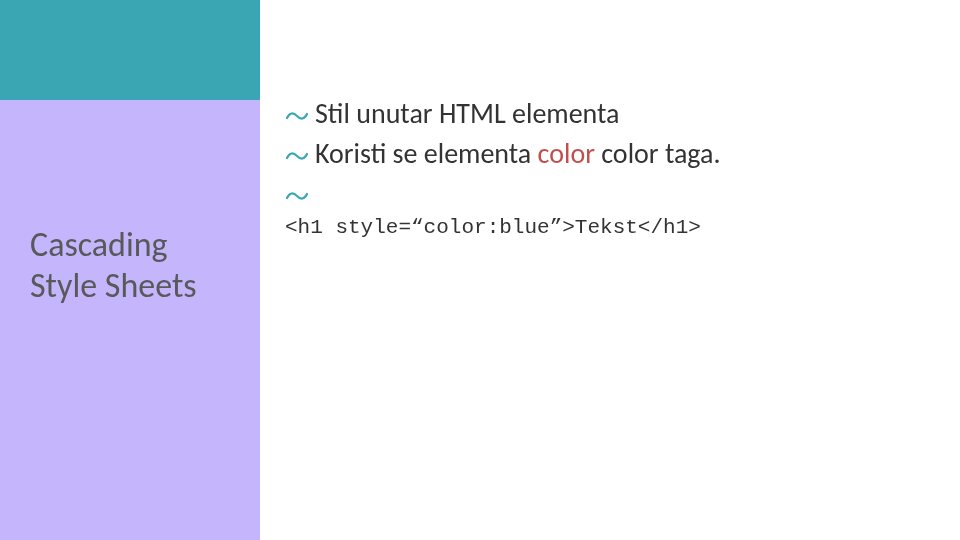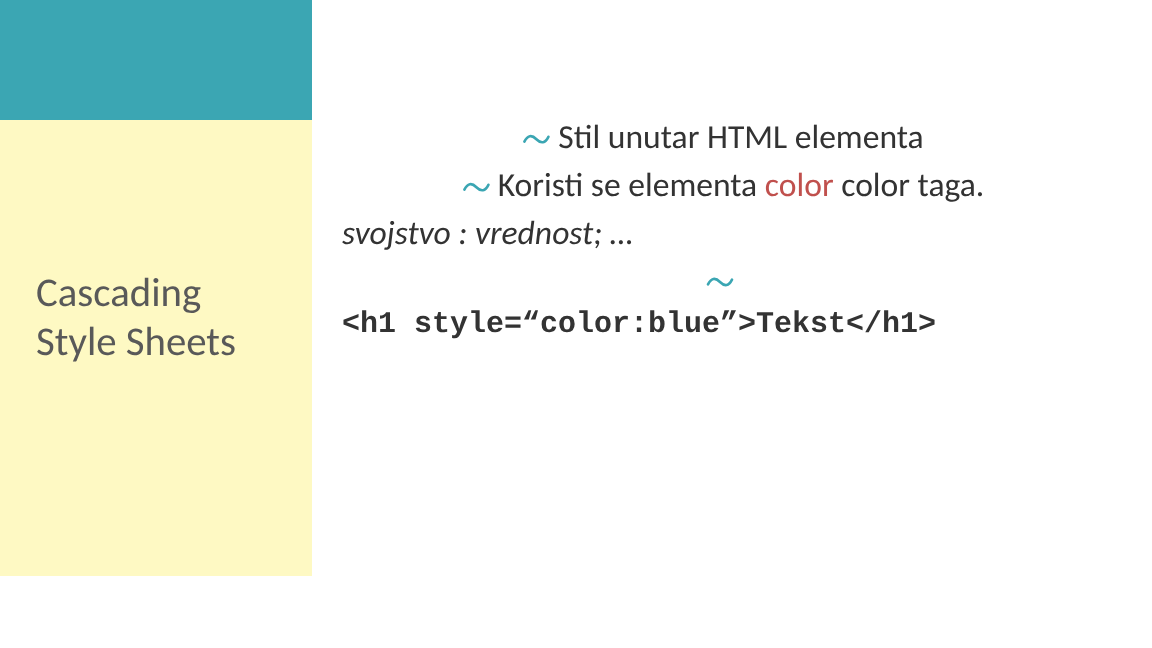--- a/index.html
+++ b/index.html
@@ -12,22 +12,22 @@
     overflow: hidden;
   }
   .slide {
     width: 960px;
     height: 540px;
     position: relative;
     display: flex;
   }
   .sidebar {
     width: 260px;
-    height: 480px;
-    background: #fef9c3;
+    height: 540px;
+    background: #c4b5fd;
     position: relative;
     text-decoration: underline;
   }
   .sidebar-accent {
     position: absolute;
     top: 0;
     left: 0;
     width: 260px;
     height: 100px;
     background: #3ba6b3;
@@ -43,38 +43,37 @@
   }
   .main {
     flex: 1;
     padding: 95px 40px 30px 25px;
     font-size: 28px;
     color: #333;
     line-height: 1.35;
   }
   .bullet-line {
     margin-bottom: 2px;
-    text-align: center;
   }
   .bullet-line svg {
     display: inline-block;
     vertical-align: -2px;
     margin-right: 6px;
   }
   .style-word {
     color: #c0504d;
   }
   .italic-line {
     font-style: italic;
     margin-bottom: 2px;
   }
   .code-line {
     font-family: 'Courier New', monospace;
-    font-weight: bold;
-    font-size: 25px;
+    font-weight: normal;
+    font-size: 21px;
     margin-top: 2px;
     white-space: nowrap;
   }
 </style>
 </head>
 <body>
 
 <div class="slide">
   <div class="sidebar">
     <div class="sidebar-accent"></div>
@@ -87,21 +86,20 @@
     <div class="bullet-line">
       <svg width="24" height="18" viewBox="0 0 24 18">
         <path d="M2,11 Q6,3 12,9 Q18,15 22,7" stroke="#3ba6b3" stroke-width="2.2" fill="none" stroke-linecap="round"></path>
       </svg><span>Stil unutar HTML elementa</span>
     </div>
     <div class="bullet-line">
       <svg width="24" height="18" viewBox="0 0 24 18">
         <path d="M2,11 Q6,3 12,9 Q18,15 22,7" stroke="#3ba6b3" stroke-width="2.2" fill="none" stroke-linecap="round"></path>
       </svg><span>Koristi se elementa </span><span class="style-word">color</span><span> color taga.</span>
     </div>
-    <div class="italic-line">svojstvo : vrednost; …</div>
     <div class="bullet-line">
       <svg width="24" height="18" viewBox="0 0 24 18">
         <path d="M2,11 Q6,3 12,9 Q18,15 22,7" stroke="#3ba6b3" stroke-width="2.2" fill="none" stroke-linecap="round"></path>
       </svg>
     </div>
     <div class="code-line">&lt;h1 style=“color:blue”&gt;Tekst&lt;/h1&gt;</div>
   </div>
 </div>
 
 </body></html>

